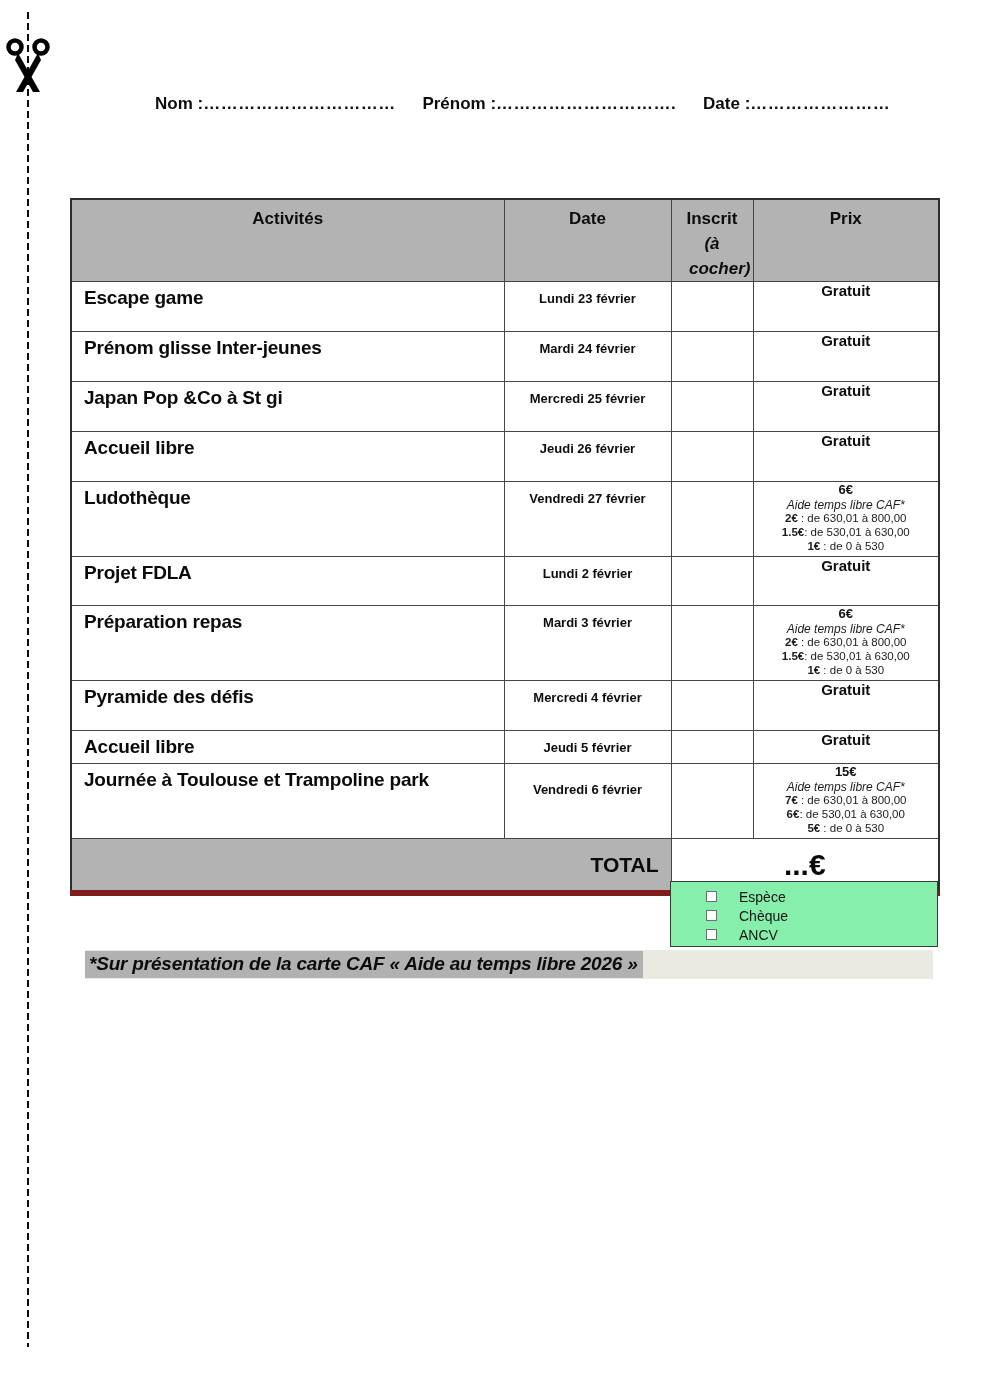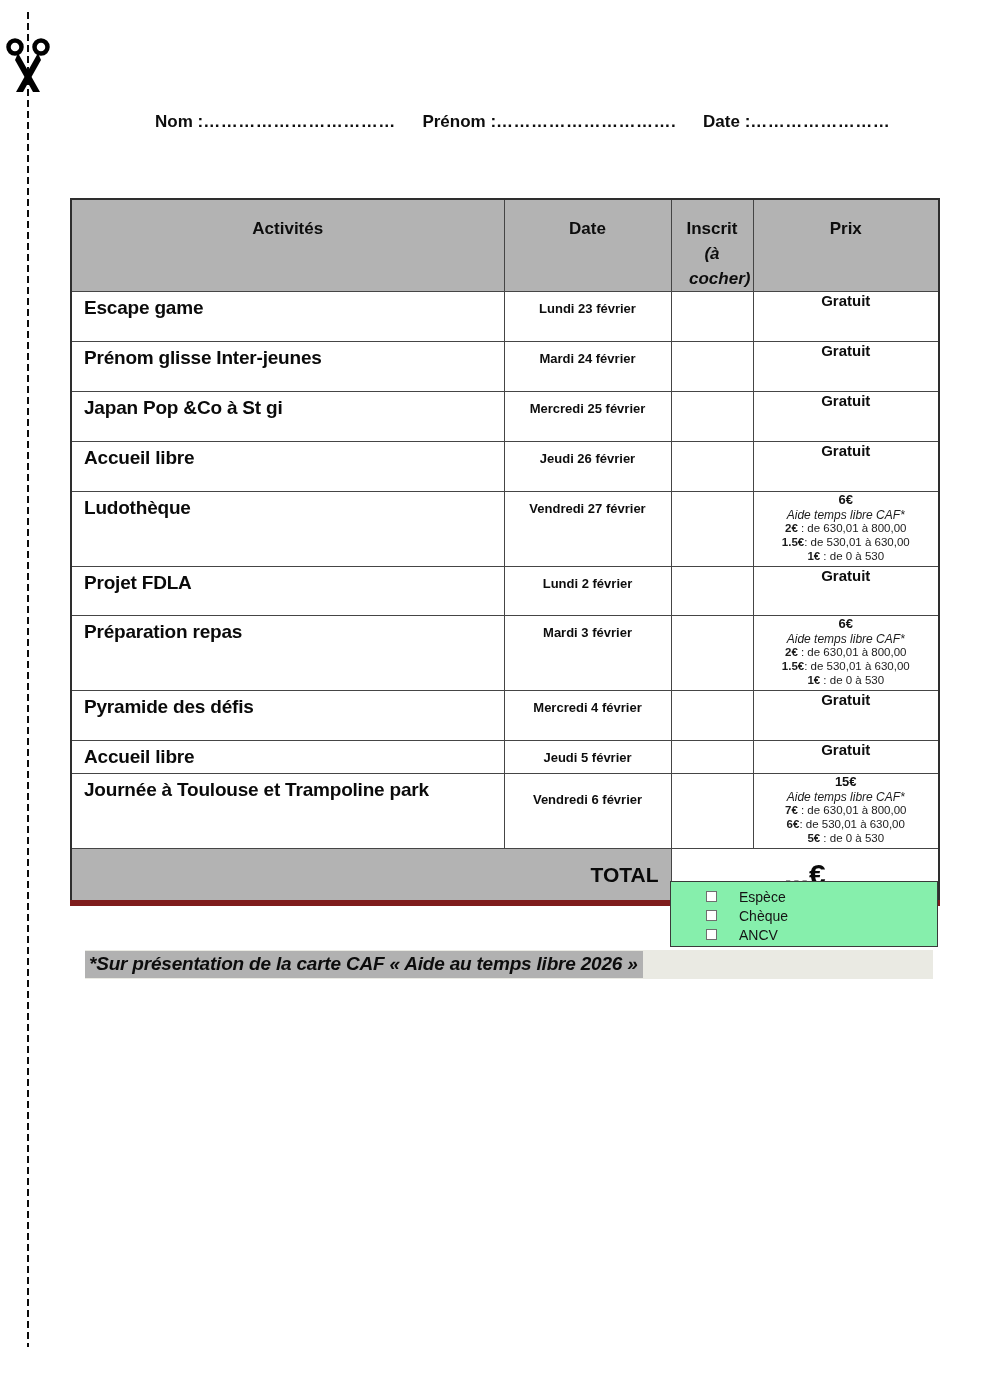--- a/index.html
+++ b/index.html
@@ -16,40 +16,40 @@
     background:repeating-linear-gradient(to bottom,#0c0c0c 0 7px,transparent 7px 11px);
   }
   .scissors { position:absolute; left:4px; top:36px; width:48px; height:60px; }
 
   
   .title {
     position:absolute; top:46px; left:0; width:989px; text-align:center;
     font-size:26px; font-weight:bold; letter-spacing:-0.3px; color:#0d0d0d;
   }
   .identity {
-    position:absolute; top:112px; left:155px; width:760px;
+    position:absolute; top:94px; left:155px; width:760px;
     font-size:17px; font-weight:bold; white-space:nowrap; color:#0d0d0d;
   }
   .identity .field { margin-right:22px; }
   .identity .dots { font-weight:bold; letter-spacing:0.5px; }
 
   
   table.act-table {
     position:absolute; left:70px; top:198px; width:868px;
     border-collapse:collapse; table-layout:fixed;
     border:2px solid #2e2e2e;
   }
   .act-table th, .act-table td {
     border:1.5px solid #454545; vertical-align:top; overflow:hidden;
   }
   .col-act { width:433px; } .col-date { width:167px; }
   .col-insc { width:82px; } .col-prix { width:186px; }
 
   tr.hdr { height:70px; background:#b3b3b3; }
-  tr.hdr th { font-size:17px; font-weight:bold; text-align:center; padding-top:19px; color:#0d0d0d; }
+  tr.hdr th { font-size:17px; font-weight:bold; text-align:center; padding-top:9px; color:#0d0d0d; }
   .hdr-sub {
     display:block; margin:3px auto 0; max-width:46px;
     font-size:17px; font-style:italic; font-weight:bold; line-height:1.45;
   }
 
   tr.h50 { height:50px; } tr.h49 { height:49px; }
   tr.h75 { height:75px; } tr.h33 { height:33px; }
 
   td.activity { padding:5px 10px 0 12px; font-size:19px; font-weight:bold; letter-spacing:-0.2px; color:#0a0a0a; }
   td.date { text-align:center; padding-top:9px; font-size:13px; font-weight:bold; color:#0d0d0d; }

